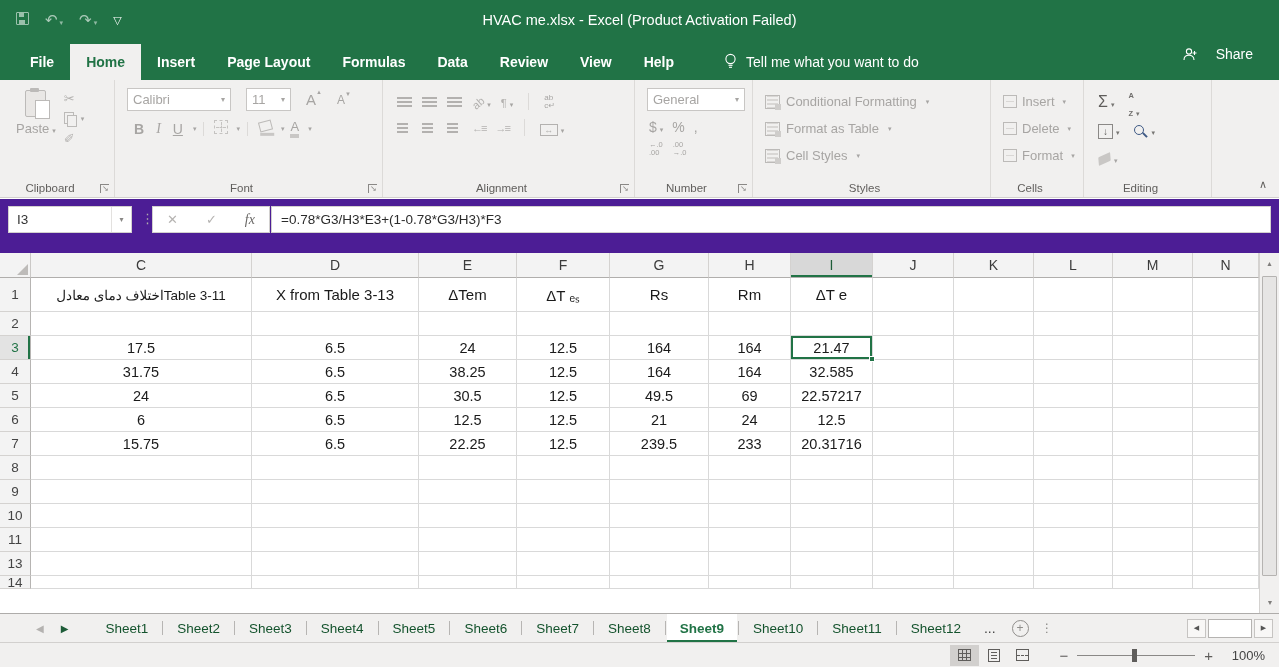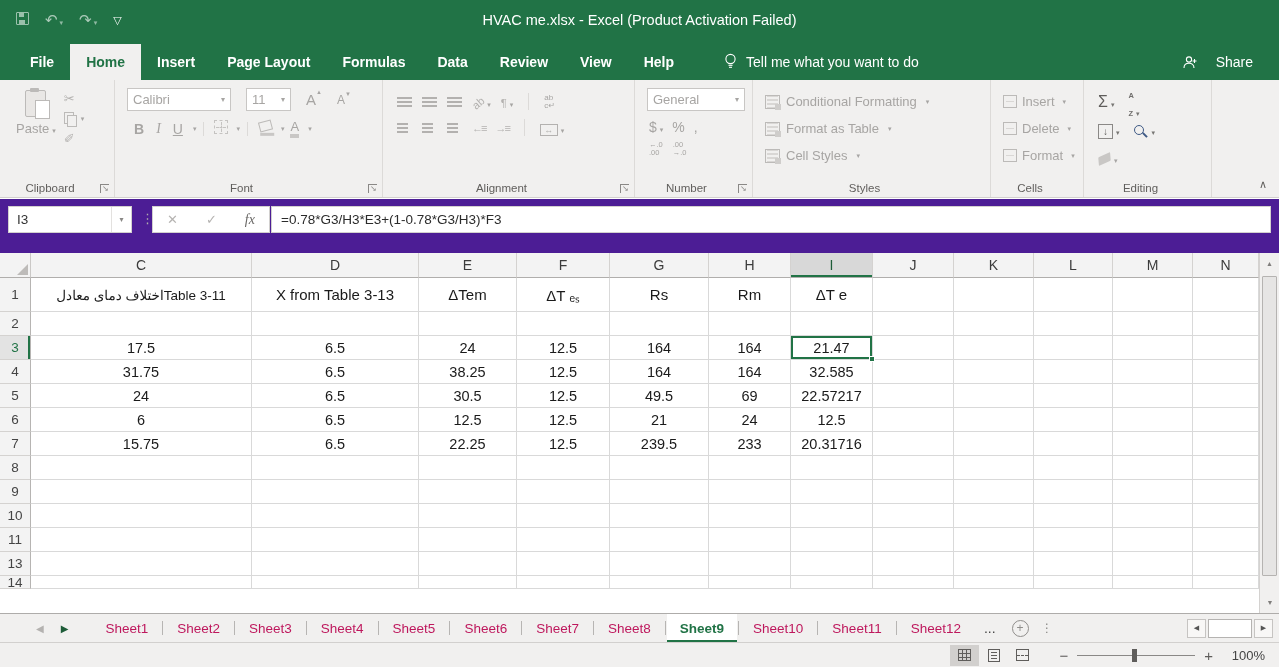--- a/index.html
+++ b/index.html
@@ -22,21 +22,21 @@
   .winbtn { width:44px; height:40px; display:flex; align-items:center; justify-content:center; }
   .winbtn svg { display:block; }
   .winbtn.close { width:57px; background:#e81123; }
 
   
   .tabrow { position:absolute; top:40px; left:0; right:0; height:40px; background:#217346; display:flex; align-items:flex-end; color:#fff; }
   .rtabs { display:flex; align-items:center; margin-left:14px;font-weight:bold; }
   .rtab { font-size:14px; padding:10px 16px 10px; cursor:pointer; white-space:nowrap; }
   .rtab.active { background:#f1f0ef; color:#217346; }
   .tellme { display:flex; align-items:center; gap:9px; margin-left:34px; padding-bottom:10px; font-size:14px; color:#fff; }
-  .share { margin-left:auto; display:flex; align-items:center; gap:18px; margin-right:26px; padding-bottom:10px; font-size:14px; }
+  .share { margin-left:auto; display:flex; align-items:center; gap:18px; margin-right:26px; padding-bottom:18px; font-size:14px; }
 
   
   .ribbon { position:absolute; top:80px; left:0; right:0; height:118px; background:#f1f0ef; border-bottom:1px solid #d2d0ce; display:flex; }
   .group { position:relative; border-right:1px solid #dcdad8; padding:6px 4px 20px; flex:none; }
   .g-label { position:absolute; bottom:3px; left:0; right:14px; text-align:center; font-size:11.5px; color:#605e5c; }
   .launcher { position:absolute; bottom:4px; right:5px; width:9px; height:9px; border-left:1px solid #8a8886; border-top:1px solid #8a8886; font-size:8px; line-height:8px; color:#8a8886; }
   .launcher::after { content:"↘"; position:absolute; left:1px; top:0; }
   .dimtxt { color:#a7a5a3; }
   .dd { font-size:7px; color:#a7a5a3; margin-left:3px; }
   .dd.dark { color:#777573; }
@@ -153,21 +153,21 @@
   .vs-thumb { position:absolute; top:23px; left:2px; width:15px; height:300px; background:#e6e5e4; border:1px solid #b5b3b1; border-radius:1px; }
   .vs-down { position:absolute; bottom:2px; left:0; width:20px; height:18px; display:flex; align-items:center; justify-content:center; font-size:7px; color:#807e7c; }
 
   
   .sheetbar { position:absolute; bottom:25px; left:0; right:0; height:29px; background:#f1f0ef; border-top:1px solid #aeacaa; display:flex; align-items:stretch; }
   .snav { display:flex; align-items:center; gap:17px; padding:0 24px 0 36px; }
   .snav .arr { font-size:10px; }
   .snav .arr.dim { color:#b4b2b0; }
   .snav .arr.on { color:#1e5c38; }
   .stabs { display:flex; align-items:stretch; }
-  .stab { font-size:13.5px; color:#be185d; padding:0 13px; display:flex; align-items:center; }
+  .stab { font-size:13.5px; color:#14532d; padding:0 13px; display:flex; align-items:center; }
   .stab.active { background:#fff; color:#217346; font-weight:bold; box-shadow:inset 0 -2px 0 #217346; }
   .tdiv { width:1px; background:#b7b5b3; margin:7px 1px; }
   .soverflow { font-size:14px; color:#444; padding:0 10px; display:flex; align-items:center; }
   .addsheet { width:17px; height:17px; border:1px solid #908e8c; border-radius:50%; color:#908e8c; font-size:12px; line-height:15px; text-align:center; align-self:center; margin:0 6px; }
   .sdots { color:#8a8886; font-size:12px; align-self:center; margin:0 6px; }
   .hscroll { margin-left:auto; display:flex; align-items:center; gap:2px; margin-right:6px; }
   .hs-btn { width:19px; height:19px; border:1px solid #c6c4c2; background:#f8f7f6; display:flex; align-items:center; justify-content:center; font-size:7px; color:#555; }
   .hs-thumb { width:44px; height:19px; background:#fff; border:1px solid #b5b3b1; }
 
   

